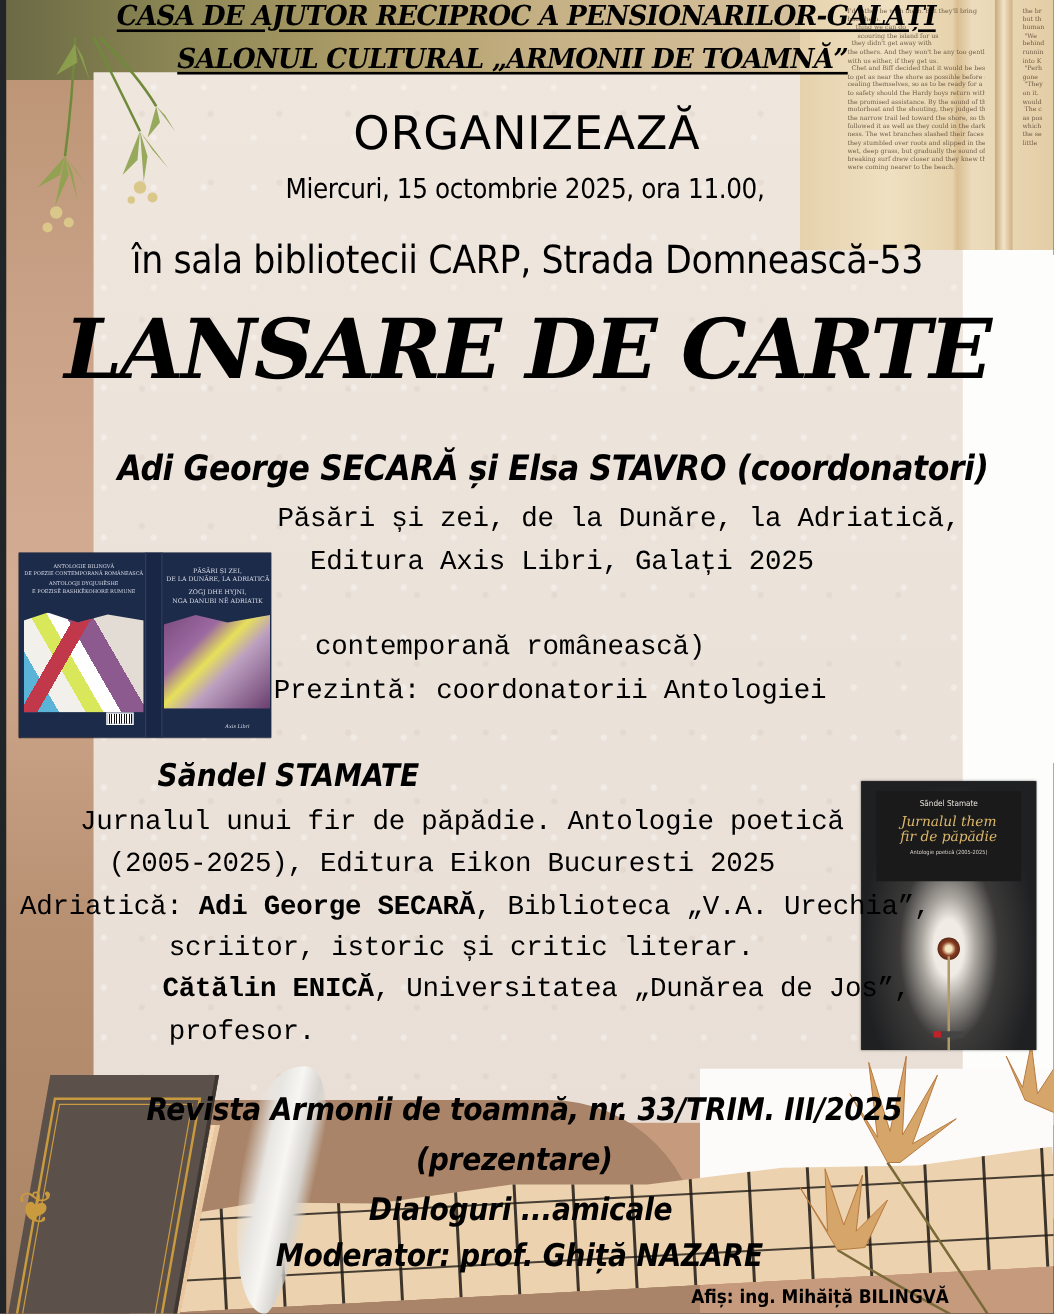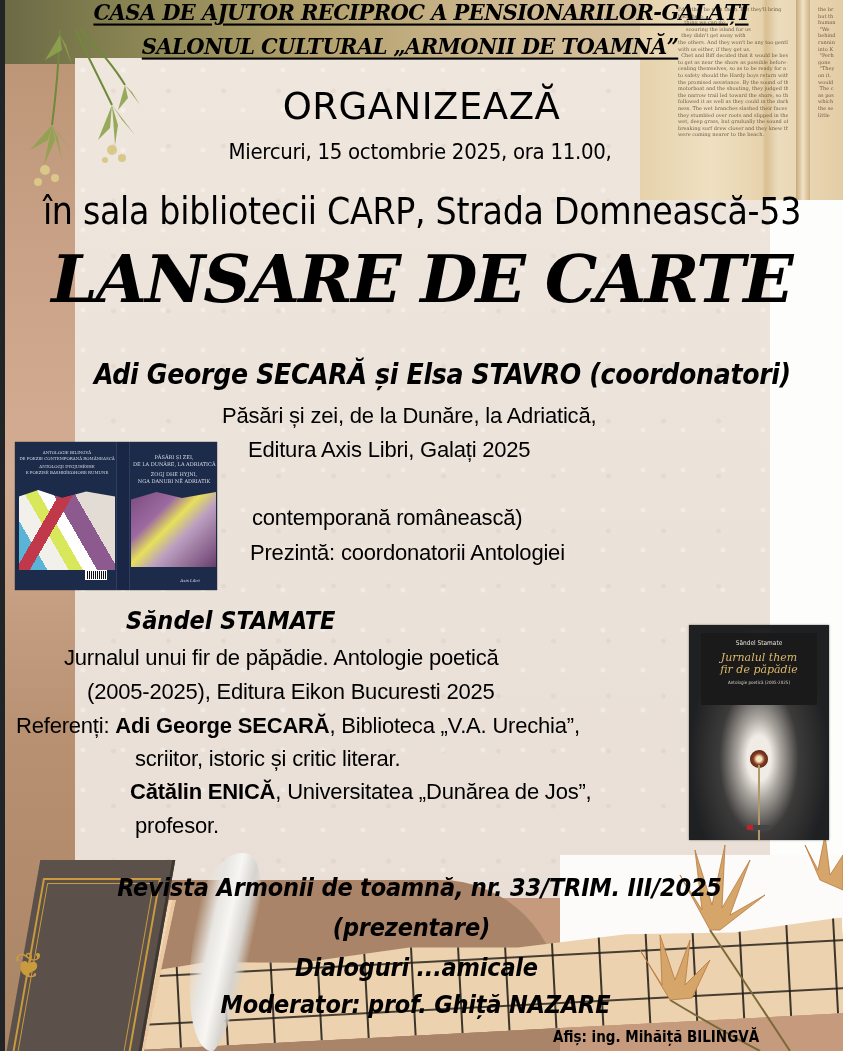--- a/index.html
+++ b/index.html
@@ -133,32 +133,32 @@
     .t { position: absolute; white-space: nowrap; z-index: 5; }
     .hdr {
       font-family: "DejaVu Serif", serif; font-weight: bold; font-style: italic;
       font-size: 21px; letter-spacing: -0.6px; text-decoration: underline; text-decoration-thickness: 2px;
       text-underline-offset: 3px; transform: scaleY(1.05);
     }
     .hdr1 { left: 21px; top: 0px; width: 800px; text-align: center; }
     .hdr2 { left: 90px; top: 34px; width: 640px; text-align: center; }
     .organize { left: 0; top: 85px; width: 843px; text-align: center; font-family: "DejaVu Sans", sans-serif; font-size: 37px; letter-spacing: 0.5px; }
     .dateline { left: 20px; top: 139px; width: 800px; text-align: center; font-size: 22px; font-family: "DejaVu Sans Condensed", "DejaVu Sans", sans-serif; letter-spacing: -0.3px; }
-    .venue { left: 12px; top: 190px; width: 820px; text-align: center; font-size: 37px; font-family: "DejaVu Sans Condensed", "DejaVu Sans", sans-serif; letter-spacing: -0.3px; }
+    .venue { left: 12px; top: 190px; width: 820px; text-align: center; font-size: 31px; font-family: "DejaVu Sans Condensed", "DejaVu Sans", sans-serif; letter-spacing: -0.3px; }
     .launch {
       left: 0; top: 240px; width: 843px; text-align: center;
       font-family: "DejaVu Serif", serif; font-weight: bold; font-style: italic; font-size: 66px; letter-spacing: -2px;
     }
     .coord { left: 94px; top: 358px; font-size: 28px; font-weight: bold; font-style: italic; font-family: "DejaVu Sans Condensed", "DejaVu Sans", sans-serif; letter-spacing: -0.3px; }
-    .body { font-size: 22px; font-family: Liberation Sans, sans-serif; letter-spacing: -0.2px; }
+    .body { font-size: 22px; font-family: Liberation Mono, monospace; letter-spacing: -0.2px; }
     .b1 { left: 222px; top: 403px; }
     .b2 { left: 248px; top: 437px; }
     .b3 { left: 214px; top: 472px; }
     .b4 { left: 252px; top: 505px; }
-    .b5 { left: 219px; top: 540px; margin-left: 31px; }
+    .b5 { left: 219px; top: 540px; }
     .auth2 { left: 126px; top: 606px; font-size: 25px; font-weight: bold; font-style: italic; font-family: "DejaVu Sans Condensed", "DejaVu Sans", sans-serif; }
     .c1 { left: 64px; top: 645px; }
     .c2 { left: 87px; top: 679px; }
     .c3 { left: 16px; top: 713px; }
     .c4 { left: 135px; top: 746px; }
     .c5 { left: 130px; top: 779px; }
     .c6 { left: 135px; top: 813px; }
     .bold { font-weight: bold; }
     .rev { font-family: "DejaVu Sans Condensed", "DejaVu Sans", sans-serif; font-weight: bold; font-style: italic; font-size: 25px; width: 843px; text-align: center; left: 0; letter-spacing: -0.2px; }
     .r1 { top: 873px; left: -2px; }
@@ -309,21 +309,21 @@
   <div class="t coord">Adi George SECARĂ și Elsa STAVRO (coordonatori)</div>
   <div class="t body b1">Păsări și zei, de la Dunăre, la Adriatică,</div>
   <div class="t body b2">Editura Axis Libri, Galați 2025</div>
   <div class="t body b4">contemporană românească)</div>
   <div class="t body b5">Prezintă: coordonatorii Antologiei</div>
 
   <div class="t auth2">Săndel STAMATE</div>
   <div class="t body c1">Jurnalul unui fir de păpădie. Antologie poetică</div>
   <div class="t body c2">(2005-2025), Editura Eikon Bucuresti 2025</div>
   <div class="t body c3">
-    <span>Referenți: </span><span class="bold">Adi George SECARĂ</span><span>, Biblioteca „V.A. Urechia”,</span>
+    <span>Adriatică: </span><span class="bold">Adi George SECARĂ</span><span>, Biblioteca „V.A. Urechia”,</span>
   </div>
   <div class="t body c4">scriitor, istoric și critic literar.</div>
   <div class="t body c5">
     <span class="bold">Cătălin ENICĂ</span><span>,  Universitatea „Dunărea de Jos”,</span>
   </div>
   <div class="t body c6">profesor.</div>
 
   <div class="t rev r1">Revista Armonii de toamnă, nr. 33/TRIM. III/2025</div>
   <div class="t rev r2">(prezentare)</div>
   <div class="t rev r3">Dialoguri ...amicale</div>

